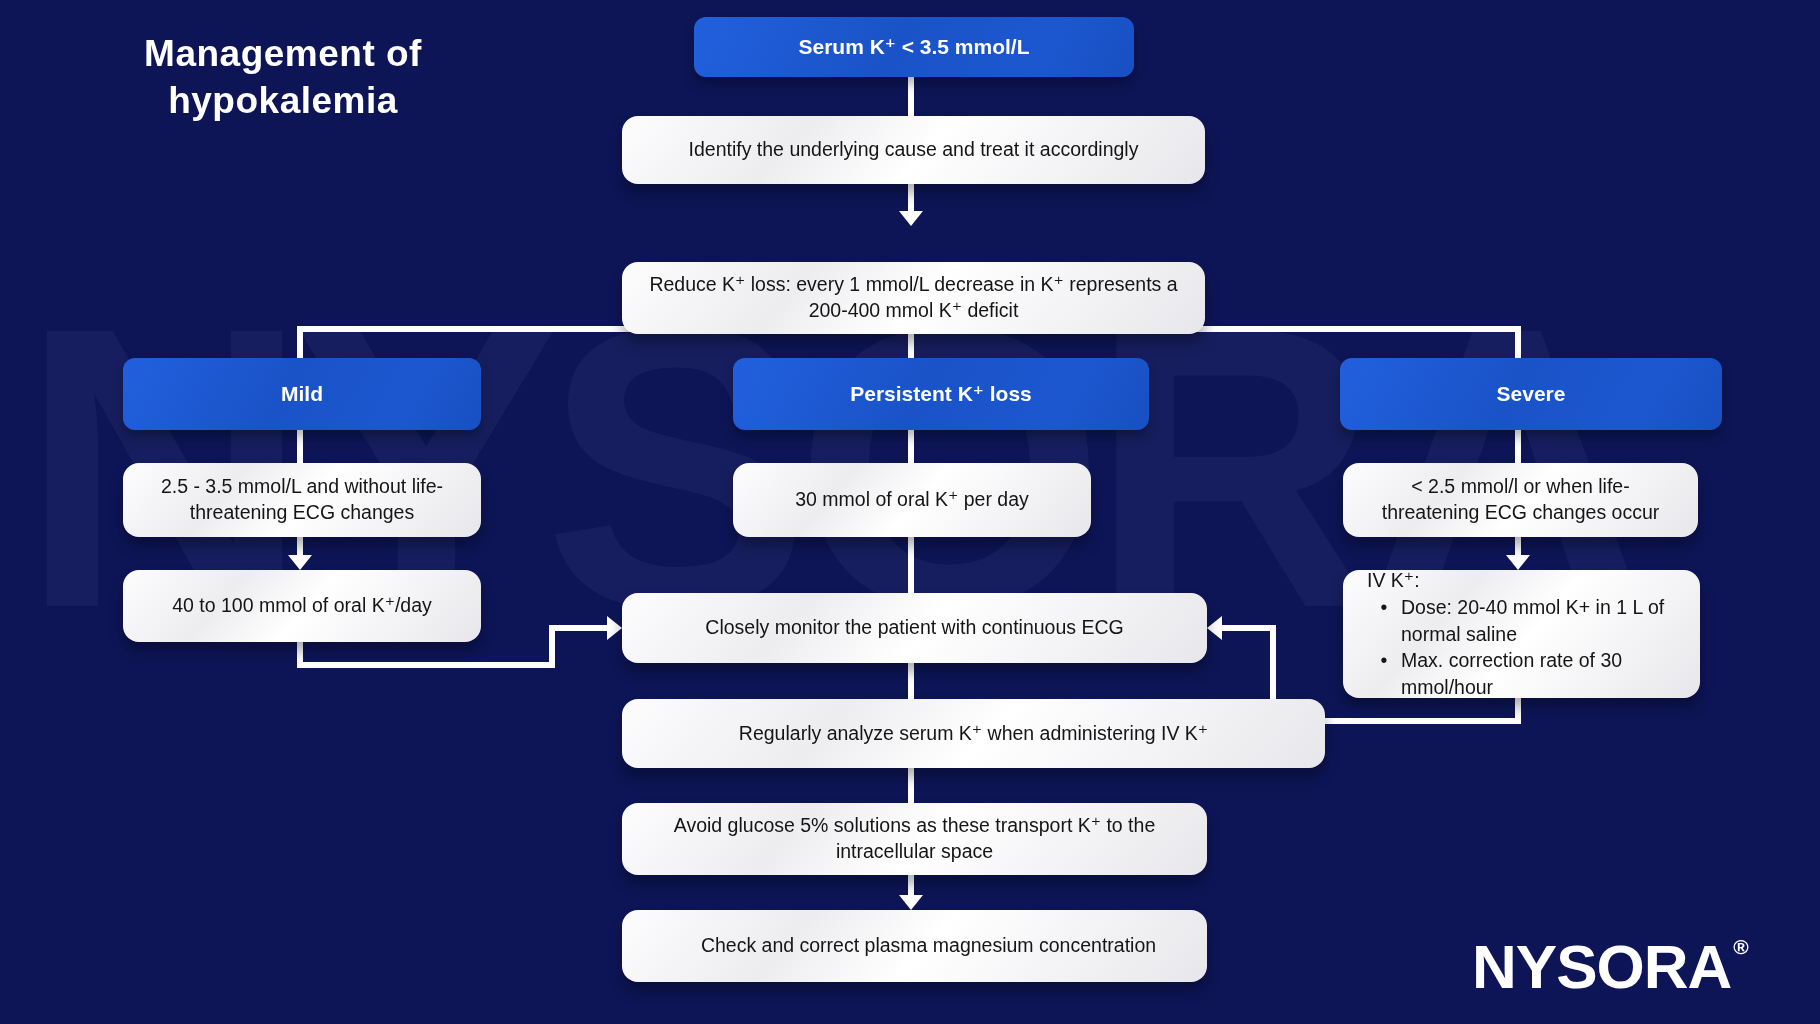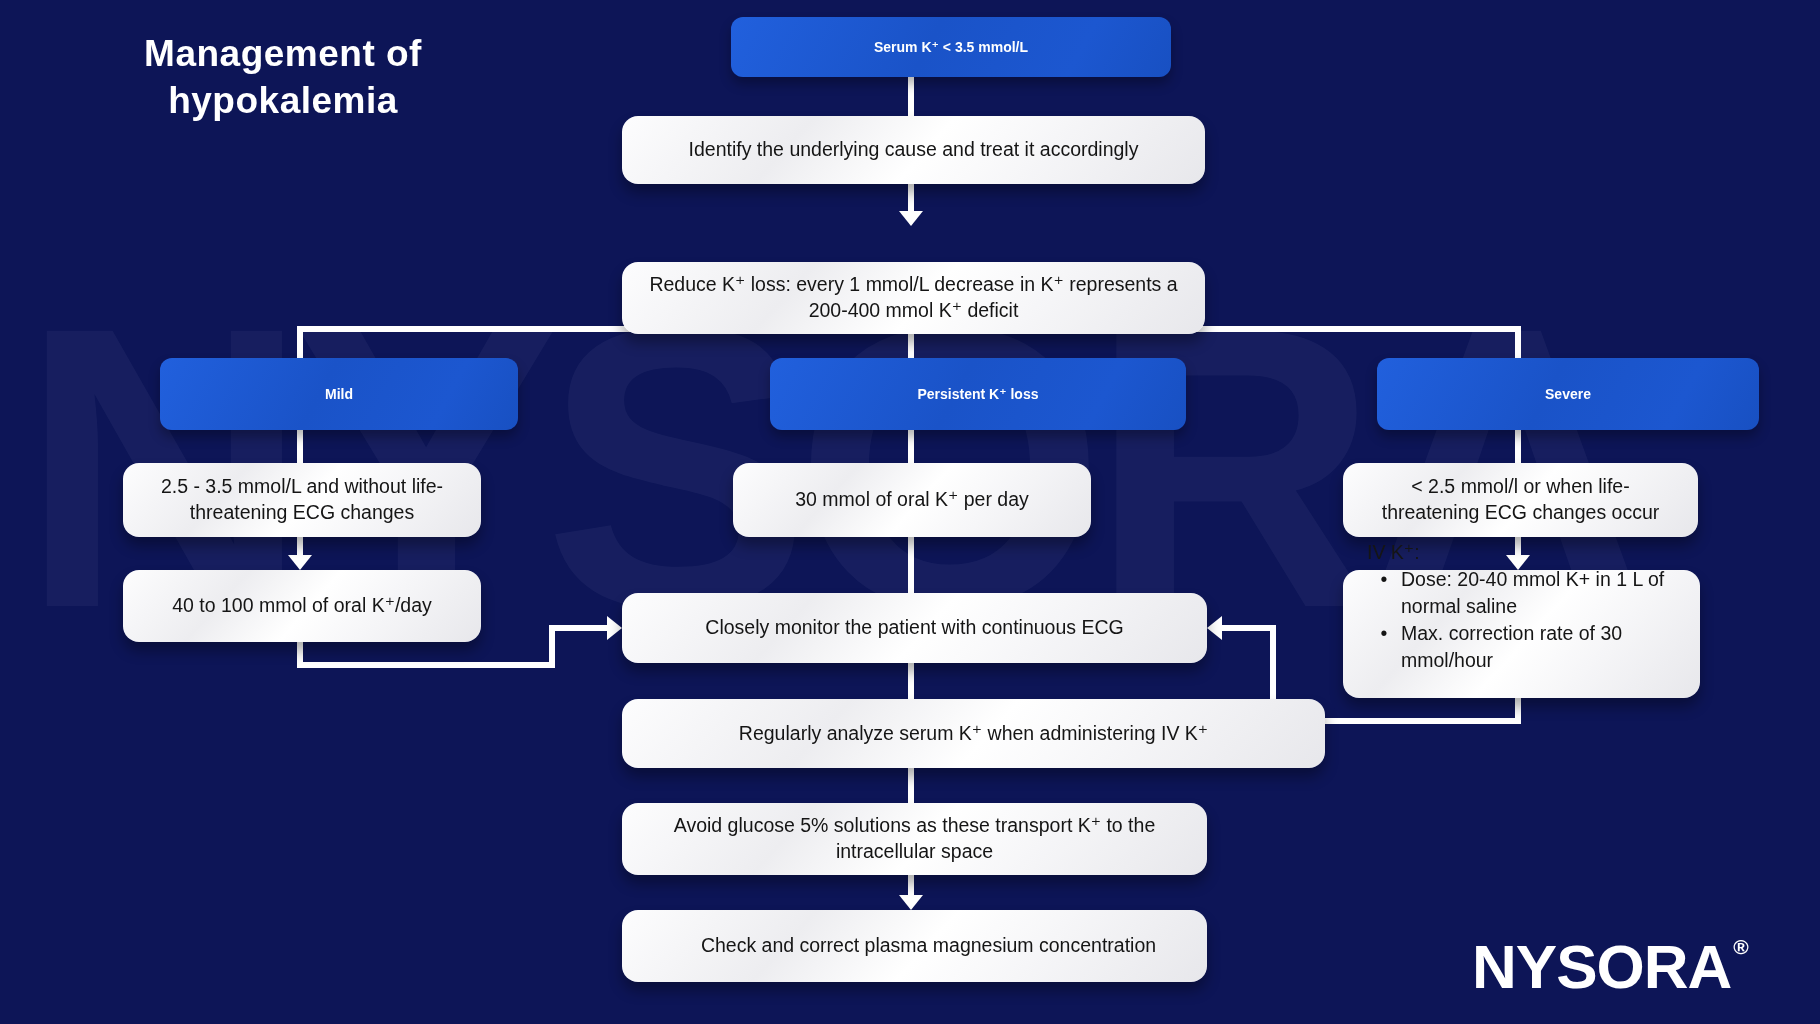--- a/index.html
+++ b/index.html
@@ -18,31 +18,31 @@
     text-align:center; color:#ffffff; font-size:37px; font-weight:800;
     line-height:1.28; letter-spacing:0.5px;
   }
   .box {
     position:absolute; z-index:2; box-sizing:border-box;
     display:flex; align-items:center; justify-content:center;
     text-align:center; padding:6px 20px;
   }
   .box.blue {
     background:linear-gradient(118deg,#2160dd 0%,#1a53c8 45%,#1c57d0 78%,#1850c2 100%);
-    color:#ffffff; font-weight:700; font-size:14px;
-    border-radius:12px; box-shadow:0 7px 12px rgba(0,0,0,0.30);margin-left:37px;
+    color:#ffffff; font-weight:700; font-size:21px;
+    border-radius:12px; box-shadow:0 7px 12px rgba(0,0,0,0.30);
   }
   .box.white {
     background:linear-gradient(132deg,#fdfdfe 0%,#ededf0 30%,#ffffff 52%,#f6f6f8 70%,#e7e7eb 100%);
     color:#151515; font-size:19.5px; line-height:1.32;
     border-radius:16px; box-shadow:0 9px 14px rgba(0,0,0,0.33);
   }
   .box.iv {
-    flex-direction:column; align-items:flex-start; justify-content:flex-end;
-    text-align:left; padding:10px 16px 24px 24px; line-height:1.38;
+    flex-direction:column; align-items:flex-start; justify-content:center;
+    text-align:left; padding:10px 16px 10px 24px; line-height:1.38;
   }
   .iv-item { display:flex; }
   .iv-bullet { width:34px; flex:0 0 34px; text-align:center; }
   .iv-text { flex:1; }
   .line { position:absolute; background:#ffffff; z-index:1; }
   .arr { position:absolute; width:0; height:0; z-index:1; }
   .arr.down  { border-left:12px solid transparent; border-right:12px solid transparent; border-top:15px solid #ffffff; }
   .arr.right { border-top:12px solid transparent; border-bottom:12px solid transparent; border-left:15px solid #ffffff; }
   .arr.left  { border-top:12px solid transparent; border-bottom:12px solid transparent; border-right:15px solid #ffffff; }
   .logo {

